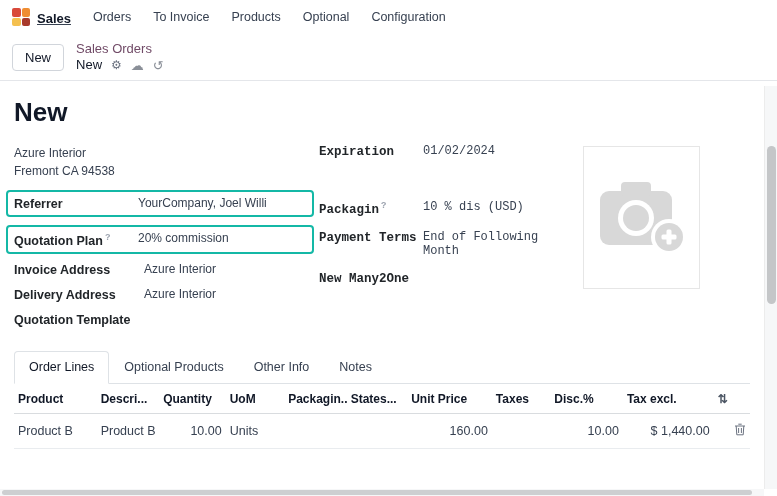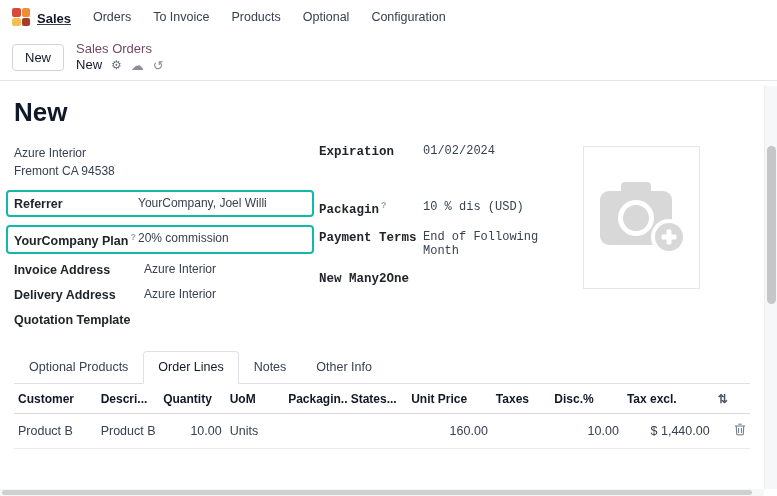--- a/index.html
+++ b/index.html
@@ -122,21 +122,21 @@
           <div>Fremont CA 94538</div>
         </div>
       </div>
 
       <div class="field-row highlight">
         <div class="field-label">Referrer</div>
         <div class="field-value">YourCompany, Joel Willi</div>
       </div>
 
       <div class="field-row highlight">
-        <div class="field-label"><span>YourCompany Plan</span><span class="help-sup">?</span></div>
+        <div class="field-label"><span>Quotation Plan</span><span class="help-sup">?</span></div>
         <div class="field-value">20% commission</div>
       </div>
 
       <div class="field-row">
         <div class="field-label">Invoice Address</div>
         <div class="field-value">Azure Interior</div>
       </div>
 
       <div class="field-row">
         <div class="field-label">Delivery Address</div>
@@ -186,43 +186,43 @@
           <circle cx="73" cy="62" r="18" fill="#ffffff"></circle>
           <circle cx="73" cy="62" r="14"></circle>
           <rect x="65.5" y="59.5" width="15" height="5" rx="1.5" fill="#ffffff"></rect>
           <rect x="70.5" y="54.5" width="5" height="15" rx="1.5" fill="#ffffff"></rect>
         </g>
       </svg>
     </div>
   </div>
 
   <div class="tabs">
+    <div class="tab active">Order Lines</div>
     <div class="tab">Optional Products</div>
-    <div class="tab active">Order Lines</div>
+    <div class="tab">Other Info</div>
     <div class="tab">Notes</div>
-    <div class="tab">Other Info</div>
   </div>
 
   <table class="lines">
     <colgroup>
       <col style="width:82px">
         <col style="width:62px">
         <col style="width:66px">
         <col style="width:58px">
       <col style="width:62px">
         <col style="width:60px">
         <col style="width:84px">
         <col style="width:58px">
       <col style="width:72px">
         <col style="width:90px">
         <col style="width:36px">
     </colgroup>
     <thead>
       <tr>
-        <th>Customer</th>
+        <th>Product</th>
         <th>Descri...</th>
         <th class="num">Quantity</th>
         <th>UoM</th>
         <th>Packagin...</th>
         <th>States...</th>
         <th class="num">Unit Price</th>
         <th>Taxes</th>
         <th class="num">Disc.%</th>
         <th class="num">Tax excl.</th>
         <th class="cell-actions"><span class="cols-icon">⇅</span></th>

